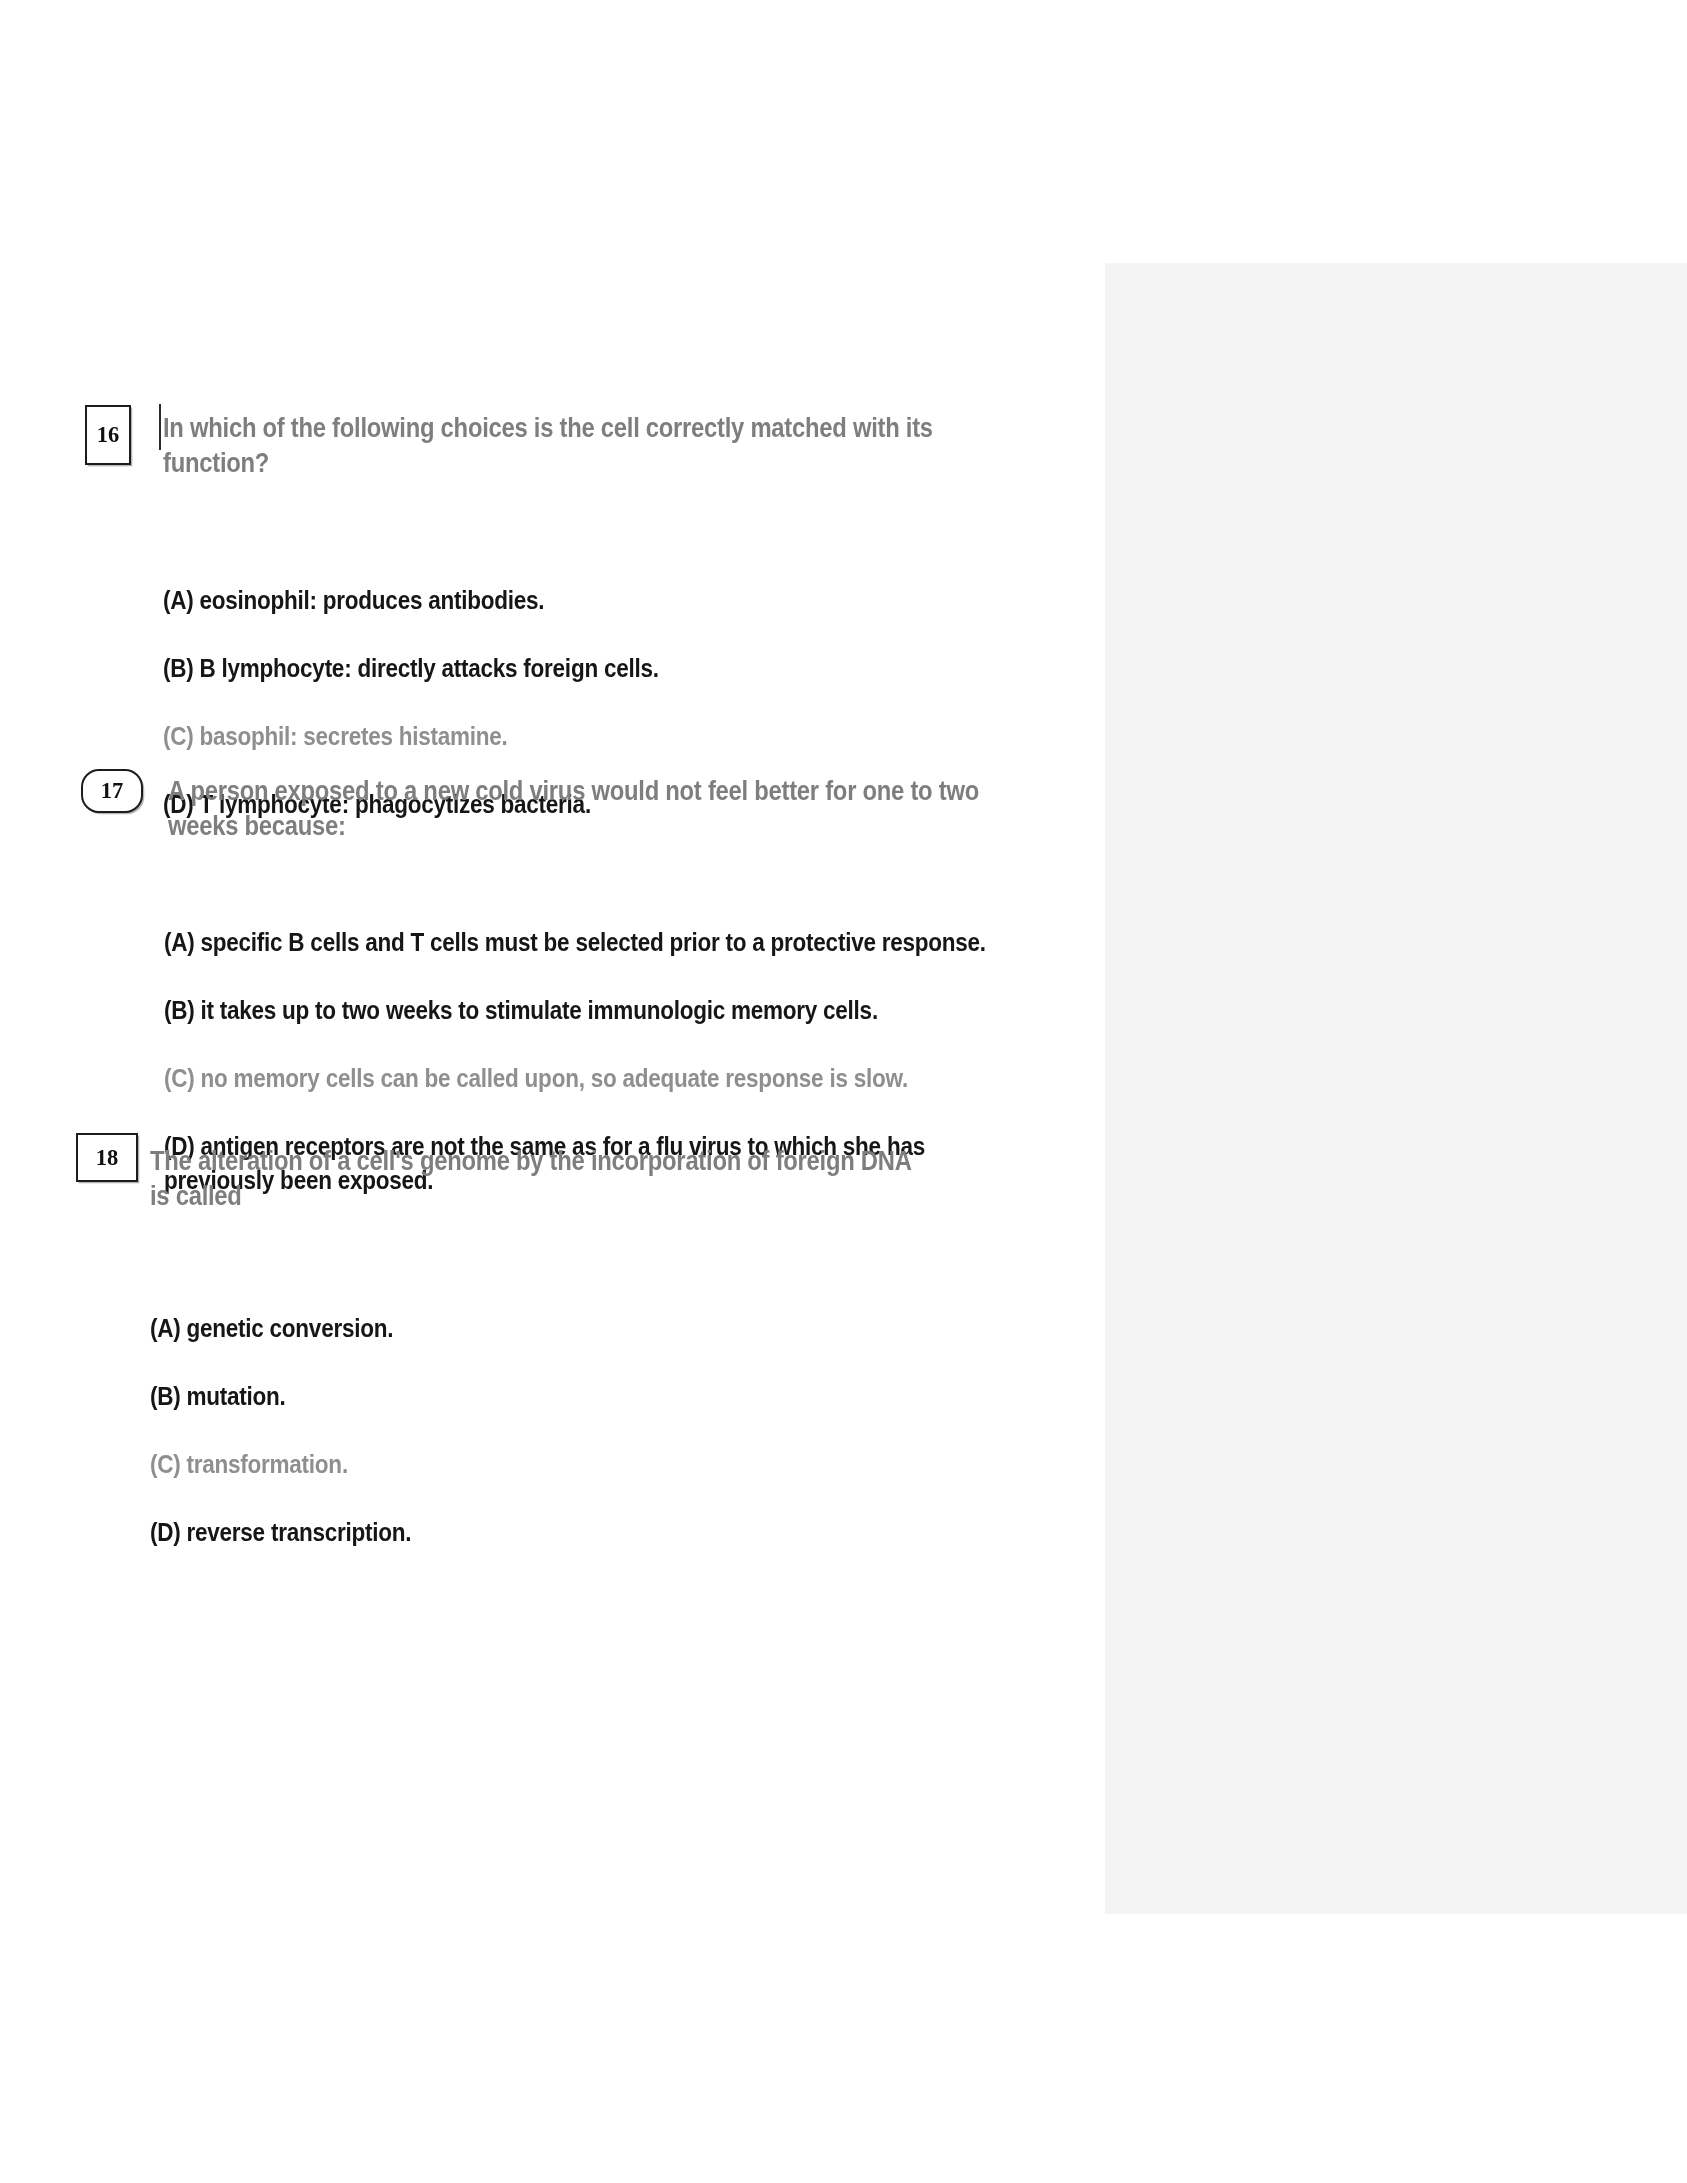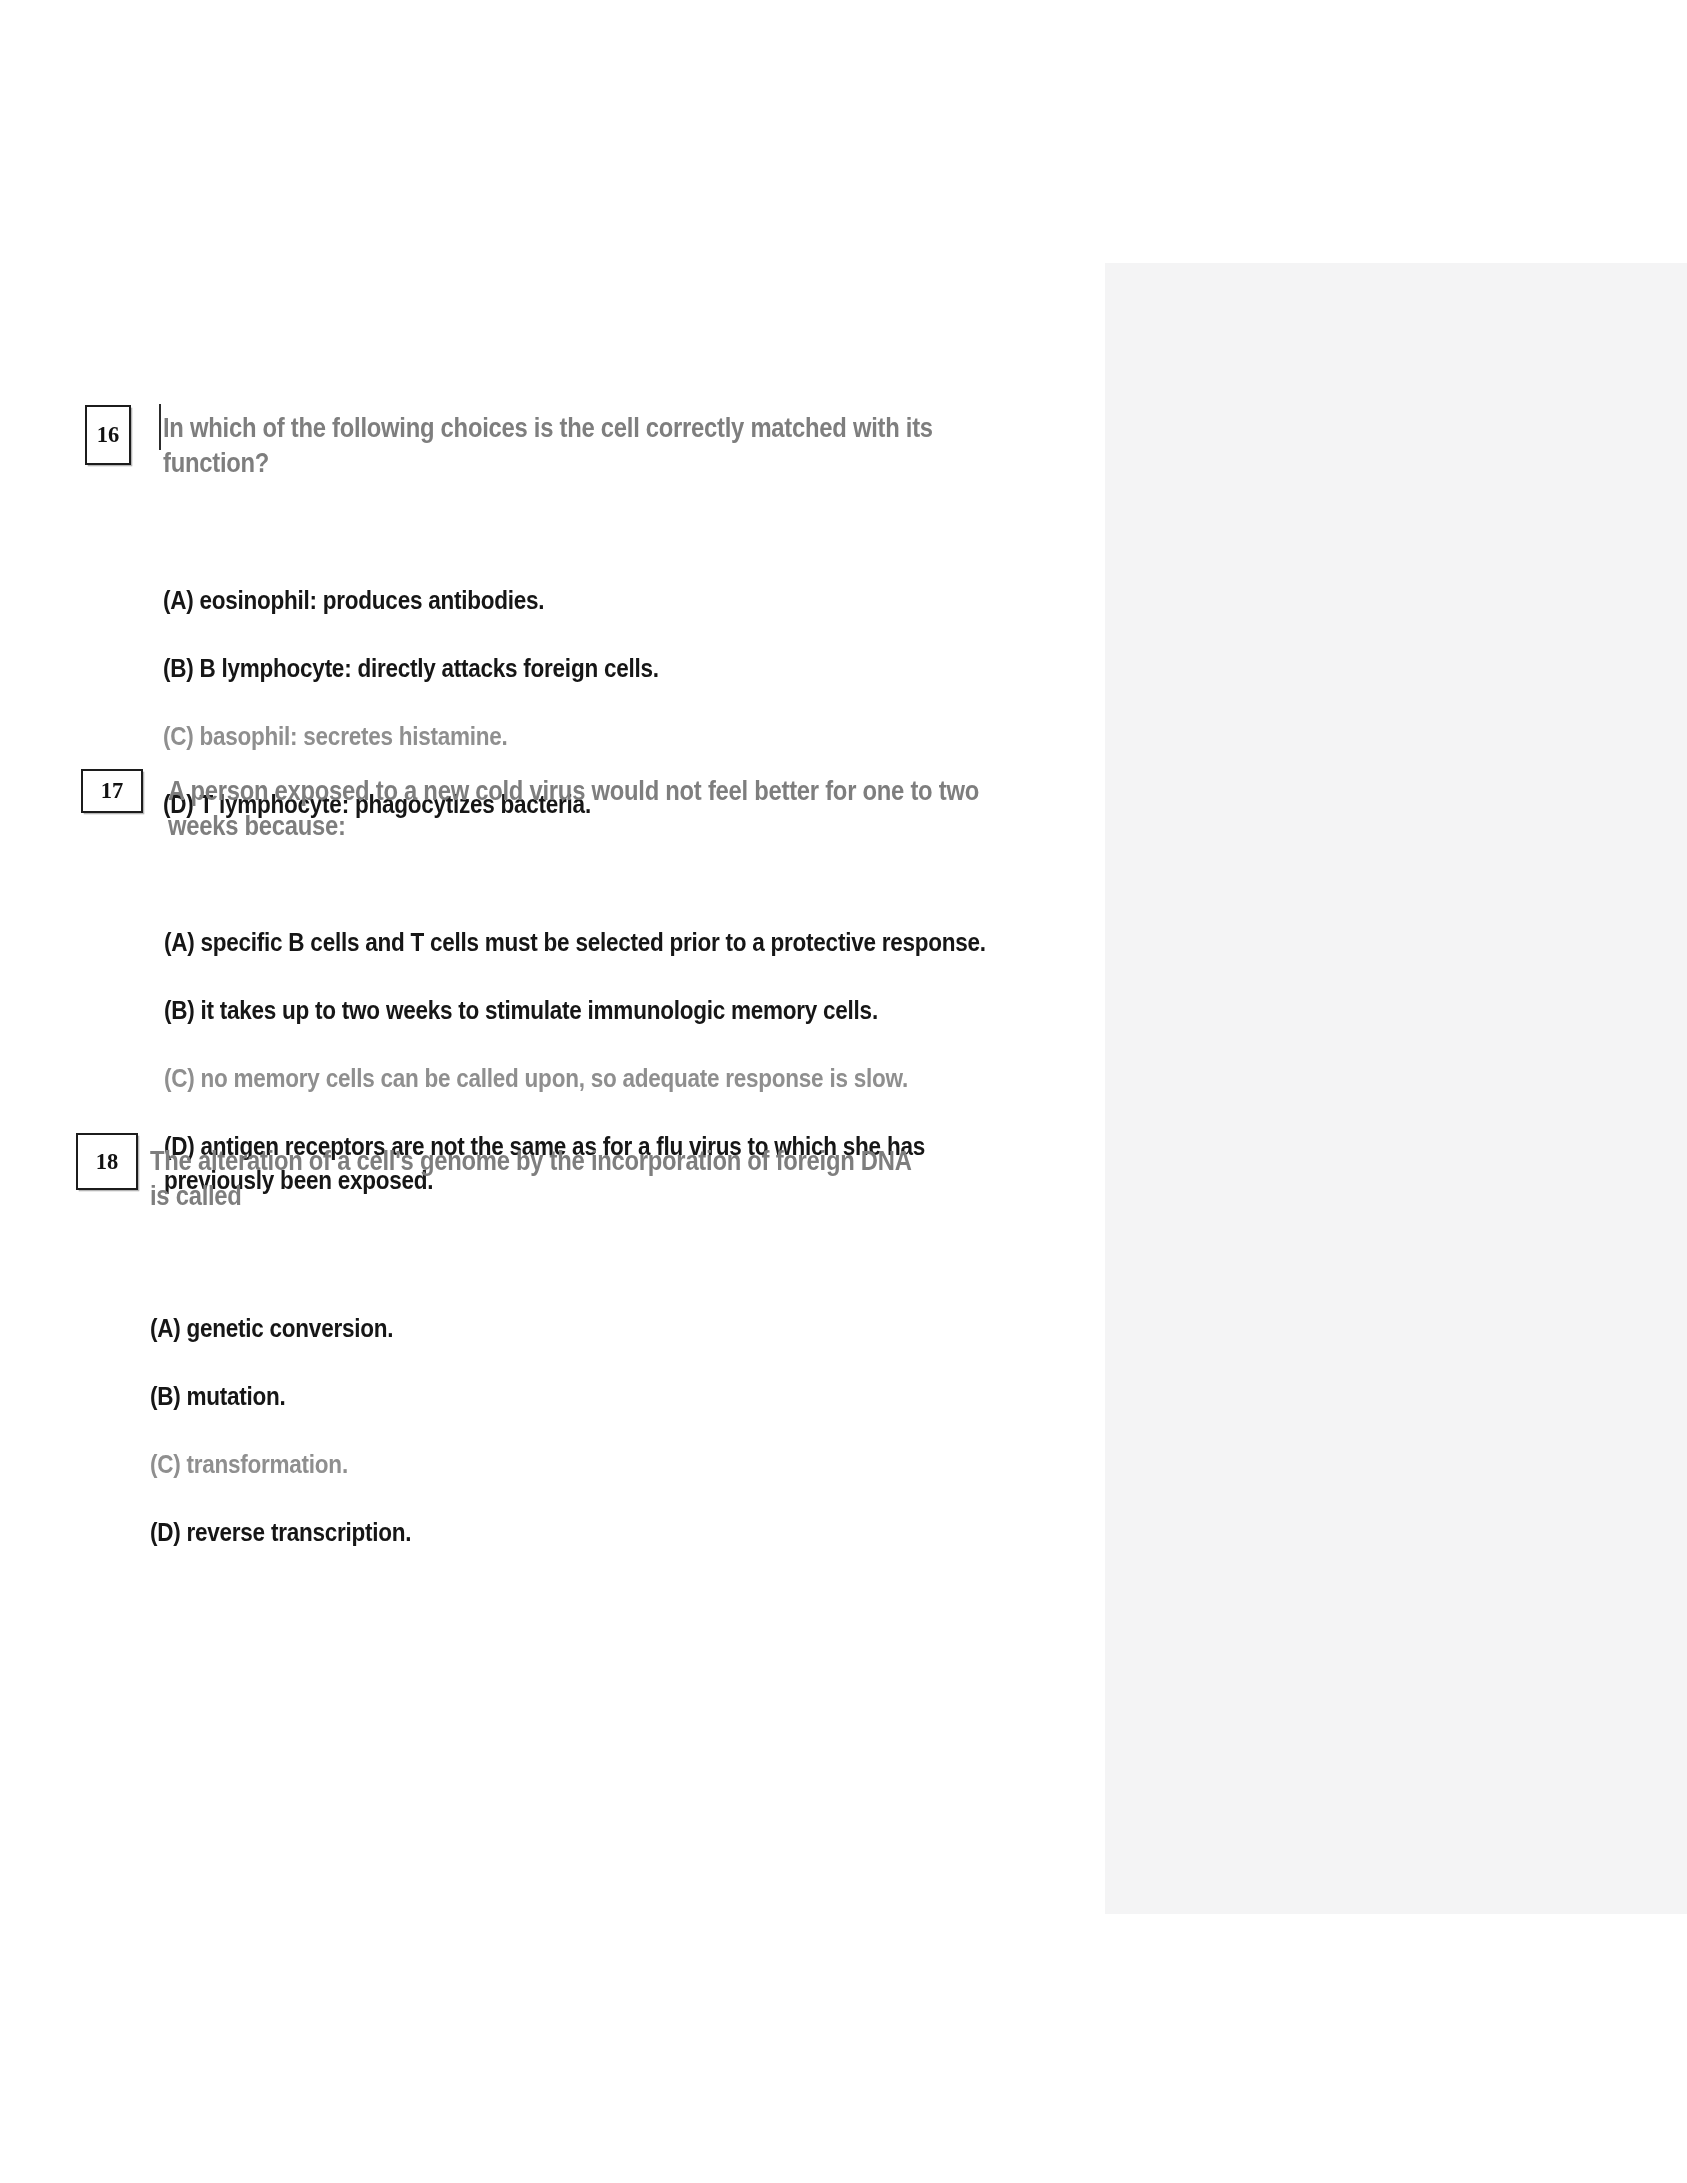--- a/index.html
+++ b/index.html
@@ -86,34 +86,34 @@
 function?</div>
     <div class="options" style="left:163px;top:549px;">
       <span class="option">(A) eosinophil: produces antibodies.</span>
       <span class="option">(B) B lymphocyte: directly attacks foreign cells.</span>
       <span class="option muted">(C) basophil: secretes histamine.</span>
       <span class="option">(D) T lymphocyte: phagocytizes bacteria.</span>
     </div>
   </div>
 
   <div class="question">
-    <div class="qbox" style="left:81px;top:769px;width:62px;height:44px;">17</div>
+    <div class="qbox" style="left:81px;top:769px;width:62px;height:44px;border-radius:18px;">17</div>
     <div class="stem" style="left:168px;top:773px;">A person exposed to a new cold virus would not feel better for one to two
 weeks because:</div>
     <div class="options" style="left:164px;top:891px;">
       <span class="option">(A) specific B cells and T cells must be selected prior to a protective response.</span>
       <span class="option">(B) it takes up to two weeks to stimulate immunologic memory cells.</span>
       <span class="option muted">(C) no memory cells can be called upon, so adequate response is slow.</span>
       <span class="option">(D) antigen receptors are not the same as for a flu virus to which she has
 previously been exposed.</span>
     </div>
   </div>
 
   <div class="question">
-    <div class="qbox" style="left:76px;top:1133px;width:62px;height:57px;">18</div>
+    <div class="qbox" style="left:76px;top:1133px;width:62px;height:49px;">18</div>
     <div class="stem" style="left:150px;top:1143px;">The alteration of a cell's genome by the incorporation of foreign DNA
 is called</div>
     <div class="options" style="left:150px;top:1277px;">
       <span class="option">(A) genetic conversion.</span>
       <span class="option">(B) mutation.</span>
       <span class="option muted">(C) transformation.</span>
       <span class="option">(D) reverse transcription.</span>
     </div>
   </div>
 

